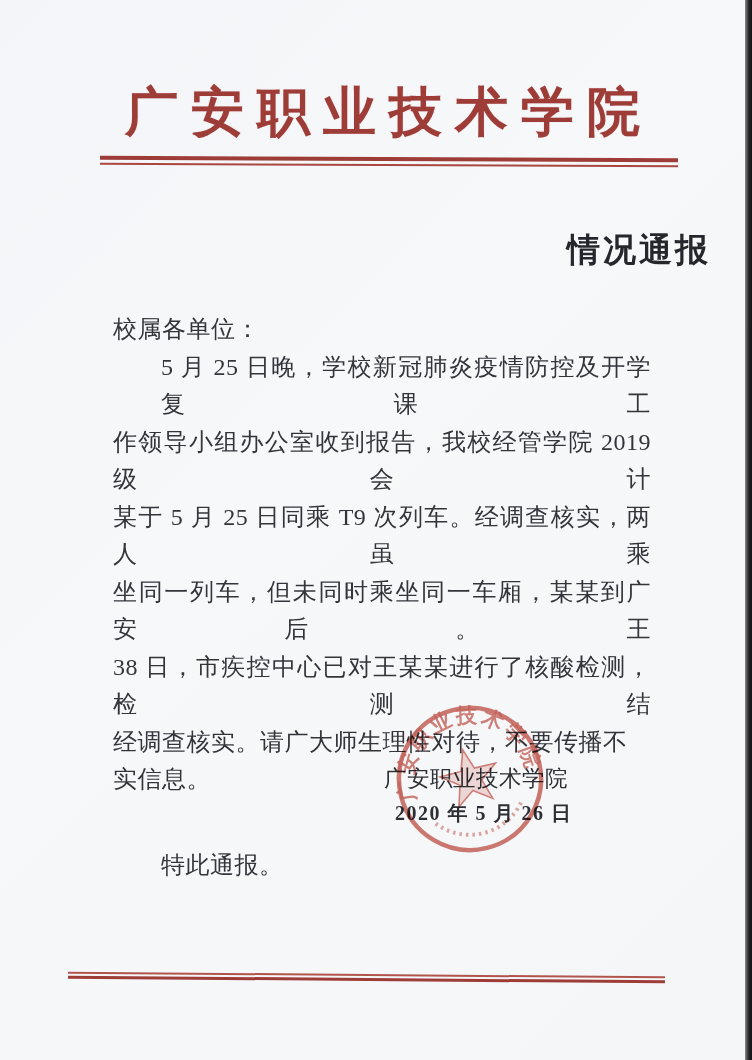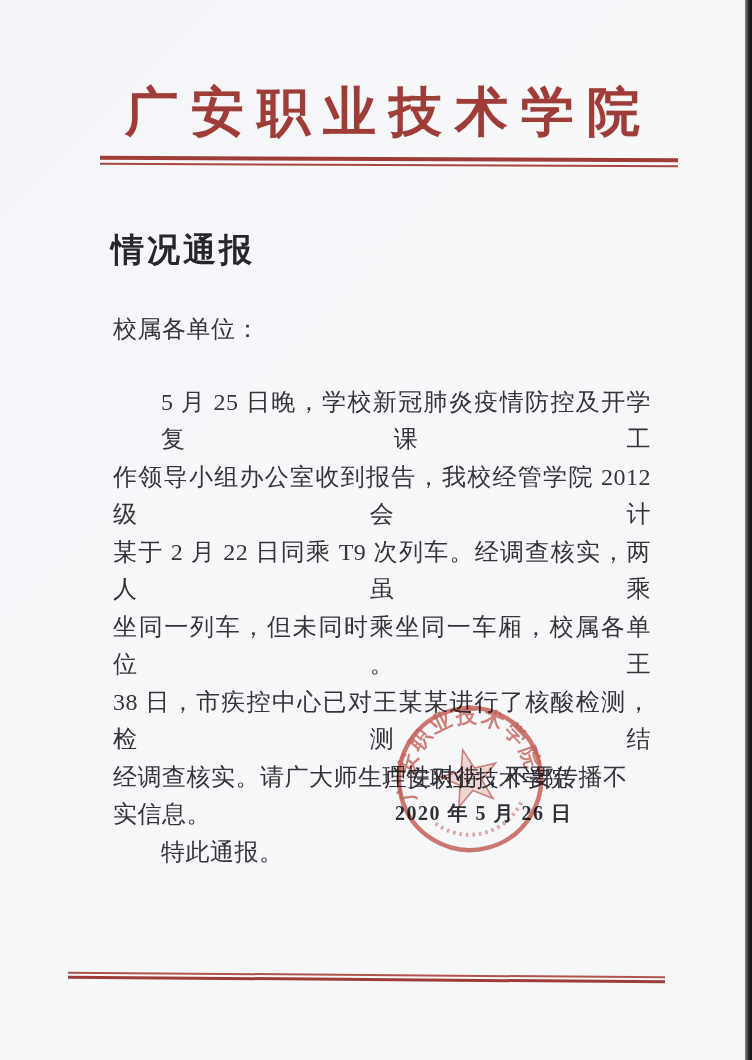--- a/index.html
+++ b/index.html
@@ -50,21 +50,21 @@
   }
   .header-rule .thick { height: 4px; background: #9e3d38; }
   .header-rule .gap   { height: 3px; }
   .header-rule .thin  { height: 2px; background: #aa4740; }
   
   .doc-title {
     position: absolute;
     top: 229px;
     left: 111px;
     width: 600px;
-    text-align: left;
+    text-align: right;
     font-size: 33px;
     line-height: 42px;
     font-weight: bold;
     letter-spacing: 3px;
     color: #26272c;
   }
   
   .doc-body {
     position: absolute;
     top: 311px;
@@ -73,22 +73,22 @@
     font-size: 24px;
     line-height: 37.5px;
     color: #34353b;
     letter-spacing: 0.5px;
   }
   .doc-body .line { min-height: 37.5px; }
   .doc-body .just {
     text-align: justify;
     text-align-last: justify;
   }
-  .doc-body .indent { padding-left: 48px; margin-top: 35px; }
-  .doc-body .closing { text-indent: 48px; }
+  .doc-body .indent { padding-left: 48px; }
+  .doc-body .closing { text-indent: 48px; margin-top: 48px; }
   
   .sig-org {
     position: absolute;
     top: 763px;
     left: 384px;
     font-size: 22.5px;
     letter-spacing: 0.5px;
     color: #2e2f34;
     white-space: nowrap;
   }
@@ -135,23 +135,23 @@
     <div class="thick"></div>
     <div class="gap"></div>
     <div class="thin"></div>
   </div>
 
   <div class="doc-title">情况通报</div>
 
   <div class="doc-body">
     <div class="line">校属各单位：</div>
     <div class="line just indent">5 月 25 日晚，学校新冠肺炎疫情防控及开学复课工</div>
-    <div class="line just">作领导小组办公室收到报告，我校经管学院 2012 级会计</div>
-    <div class="line just">某于 2 月 22 日同乘 T9 次列车。经调查核实，两人虽乘</div>
-    <div class="line just">坐同一列车，但未同时乘坐同一车厢，校属各单位。王</div>
+    <div class="line just">作领导小组办公室收到报告，我校经管学院 2019 级会计</div>
+    <div class="line just">某于 5 月 25 日同乘 T9 次列车。经调查核实，两人虽乘</div>
+    <div class="line just">坐同一列车，但未同时乘坐同一车厢，某某到广安后。王</div>
     <div class="line just">38 日，市疾控中心已对王某某进行了核酸检测，检测结</div>
     <div class="line">经调查核实。请广大师生理性对待，不要传播不实信息。</div>
     <div class="line closing">特此通报。</div>
   </div>
 
   <div class="sig-org">广安职业技术学院</div>
   <div class="sig-date">2020 年 5 月 26 日</div>
 
   <svg class="seal" viewBox="0 0 174 174">
     <g transform="rotate(-14 87 87)">

